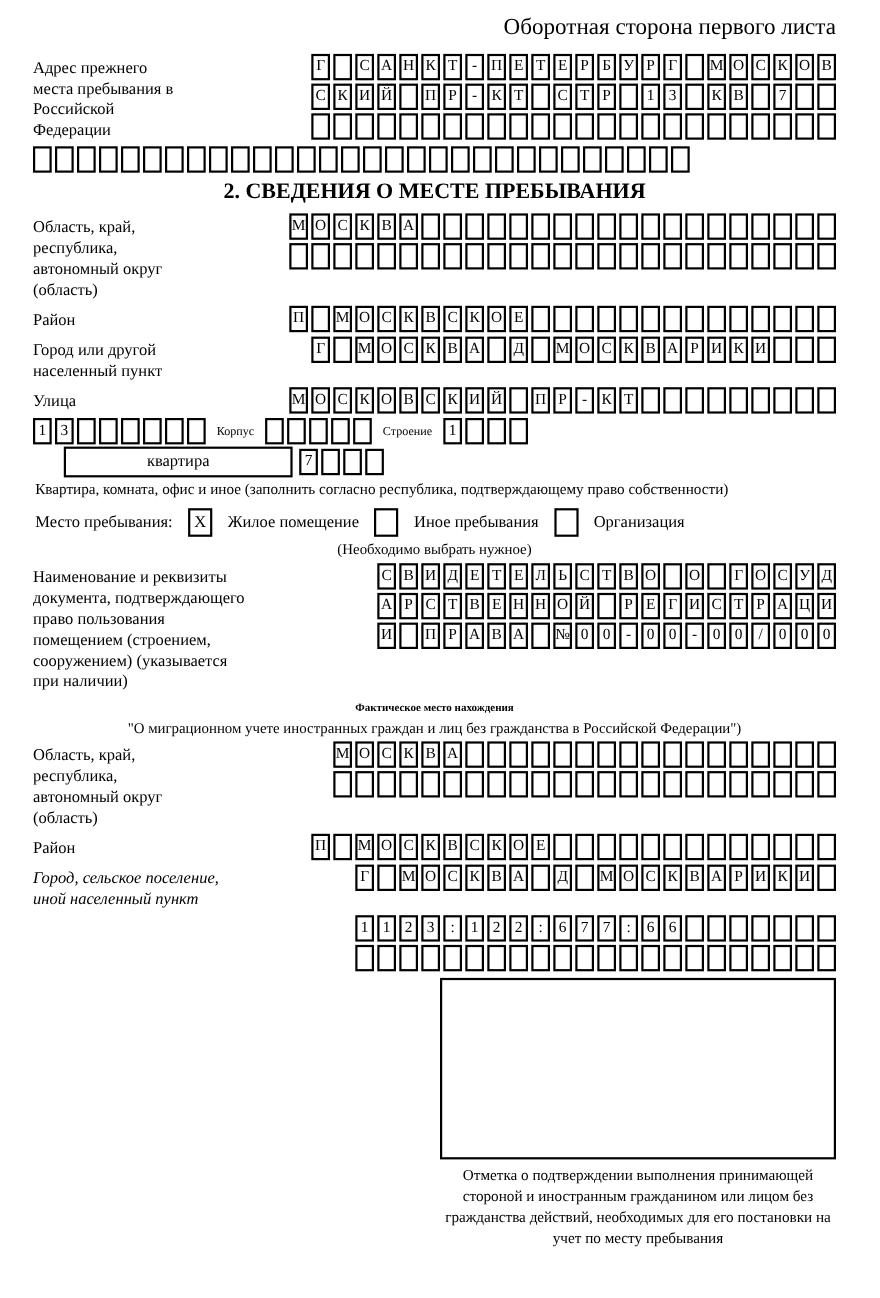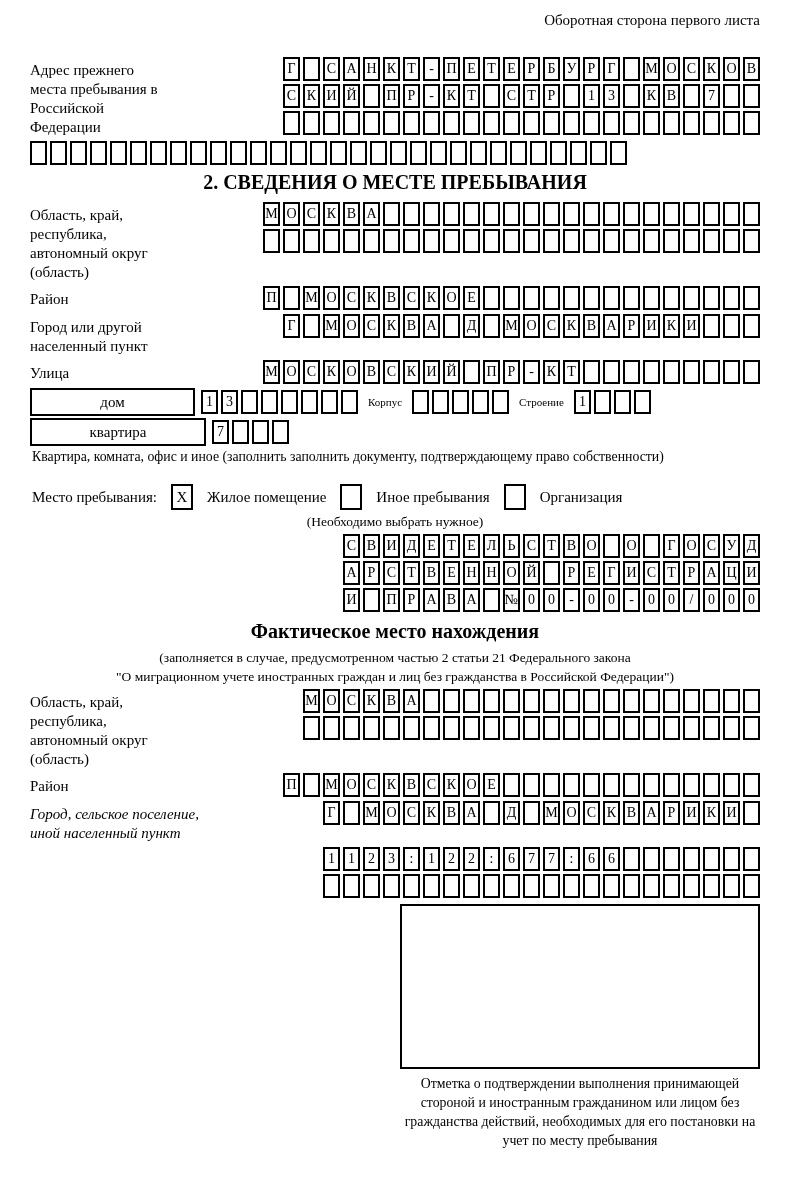--- a/index.html
+++ b/index.html
@@ -3,52 +3,52 @@
 <meta charset="utf-8">
 <style>
   * { margin:0; padding:0; box-sizing:border-box; }
   html,body { background:#fff; }
   body {
     width:800px; height:1180px; overflow:hidden;
     color:#000; font-family:"Liberation Serif", serif; font-size:15px;
   }
   .page { padding:12px 40px 0 30px; }
 
-  .header-note { text-align:right; font-size:15px; margin-bottom:28px; }
+  .header-note { text-align:right; font-size:21px; margin-bottom:12px; }
 
   .field { display:flex; align-items:flex-start; margin-bottom:4px; }
   .label { line-height:19px; padding-top:4px; }
   .w128 { width:128px; } .w120 { width:120px; } .w150 { width:150px; }
   .w200 { width:200px; } .w190 { width:190px;font-style:italic; } .w178 { width:178px; }
 
   .cellrows { display:flex; flex-direction:column; gap:3px; margin-left:auto; }
   .cells { display:flex; gap:3px; margin-left:auto; }
   .cells.left { margin-left:0; }
   .cell {
     flex:0 0 17px; width:17px; height:24px; border:2px solid #000;
     display:flex; align-items:center; justify-content:center;
     font-size:14px; line-height:1; background:#fff;
   }
   .fullrow { margin:3px 0 0 0; }
 
   .note { text-align:center; font-size:13.5px; line-height:17px; margin:3px 0 4px 0; }
   .sec-title { text-align:center; font-weight:bold; font-size:20px; margin:6px 0 8px 0; }
-  .sub-title { text-align:center; font-weight:bold; font-size:20px; margin:8px 0 6px 0; }
+  .sub-title { text-align:center; font-weight:bold; font-size:10px; margin:8px 0 6px 0; }
 
   .house-row, .apt-row { display:flex; align-items:center; gap:6px; margin-bottom:2px; }
   .wide-box {
     height:28px; border:2px solid #000; display:flex;
     align-items:center; justify-content:center; font-size:15px;
   }
   .house-box { width:165px; }
-  .apt-box { width:176px; }
+  .apt-box { width:208px;margin-left:28px; }
   .inline-label { font-size:11px; padding:0 4px; }
   .caption { font-size:13.8px; line-height:17px; margin:2px 0 5px 2px; }
 
-  .stay-row { display:flex; align-items:center; gap:14px; margin:19px 0 2px 2px; }
+  .stay-row { display:flex; align-items:center; gap:14px; margin:9px 0 2px 2px; }
   .checkbox {
     width:22px; height:26px; border:2px solid #000; display:flex;
     align-items:center; justify-content:center; font-size:15px;
   }
 
   .stamp-wrap { margin-top:6px; }
   .stamp-box {
     width:360px; height:165px; border:2px solid #000;
     margin-left:auto; margin-right:0;
   }
@@ -328,21 +328,20 @@
         <span class="cell"></span>
         <span class="cell"></span>
         <span class="cell"></span>
         <span class="cell"></span>
         <span class="cell"></span>
         <span class="cell"></span>
       </div>
   </div>
 
   <div class="house-row">
-    <div class="wide-box house-box">дом</div>
     <div class="cells left">
         <span class="cell">1</span>
         <span class="cell">3</span>
         <span class="cell"></span>
         <span class="cell"></span>
         <span class="cell"></span>
         <span class="cell"></span>
         <span class="cell"></span>
         <span class="cell"></span>
       </div>
@@ -365,34 +364,35 @@
 
   <div class="apt-row">
     <div class="wide-box apt-box">квартира</div>
     <div class="cells left">
         <span class="cell">7</span>
         <span class="cell"></span>
         <span class="cell"></span>
         <span class="cell"></span>
       </div>
   </div>
-  <div class="caption">Квартира, комната, офис и иное (заполнить заполнить документу, подтверждающему право собственности)</div>
+  <div class="caption">Квартира, комната, офис и иное (заполнить согласно республика, подтверждающему право собственности)</div>
 
   <div class="stay-row">
     <span>Место пребывания:</span>
     <span class="checkbox">X</span>
     <span>Жилое помещение</span>
     <span class="checkbox"></span>
     <span>Иное пребывания</span>
     <span class="checkbox"></span>
     <span>Организация</span>
   </div>
   <div class="note">(Необходимо выбрать нужное)</div>
 
   <div class="field">
+    <div class="label w200">Наименование и реквизиты документа, подтверждающего право пользования помещением (строением, сооружением) (указывается при наличии)</div>
     <div class="cellrows">
       <div class="cells">
           <span class="cell">С</span>
           <span class="cell">В</span>
           <span class="cell">И</span>
           <span class="cell">Д</span>
           <span class="cell">Е</span>
           <span class="cell">Т</span>
           <span class="cell">Е</span>
           <span class="cell">Л</span>
@@ -453,21 +453,20 @@
           <span class="cell">0</span>
           <span class="cell">/</span>
           <span class="cell">0</span>
           <span class="cell">0</span>
           <span class="cell">0</span>
         </div>
     </div>
   </div>
 
   <div class="sub-title">Фактическое место нахождения</div>
-  <div class="note">(заполняется в случае, предусмотренном частью 2 статьи 21 Федерального закона</div>
   <div class="note" style="margin-top:-2px;">"О миграционном учете иностранных граждан и лиц без гражданства в Российской Федерации")</div>
 
   <div class="field">
     <div class="label w150">Область, край, республика, автономный округ (область)</div>
     <div class="cellrows">
       <div class="cells">
           <span class="cell">М</span>
           <span class="cell">О</span>
           <span class="cell">С</span>
           <span class="cell">К</span>

